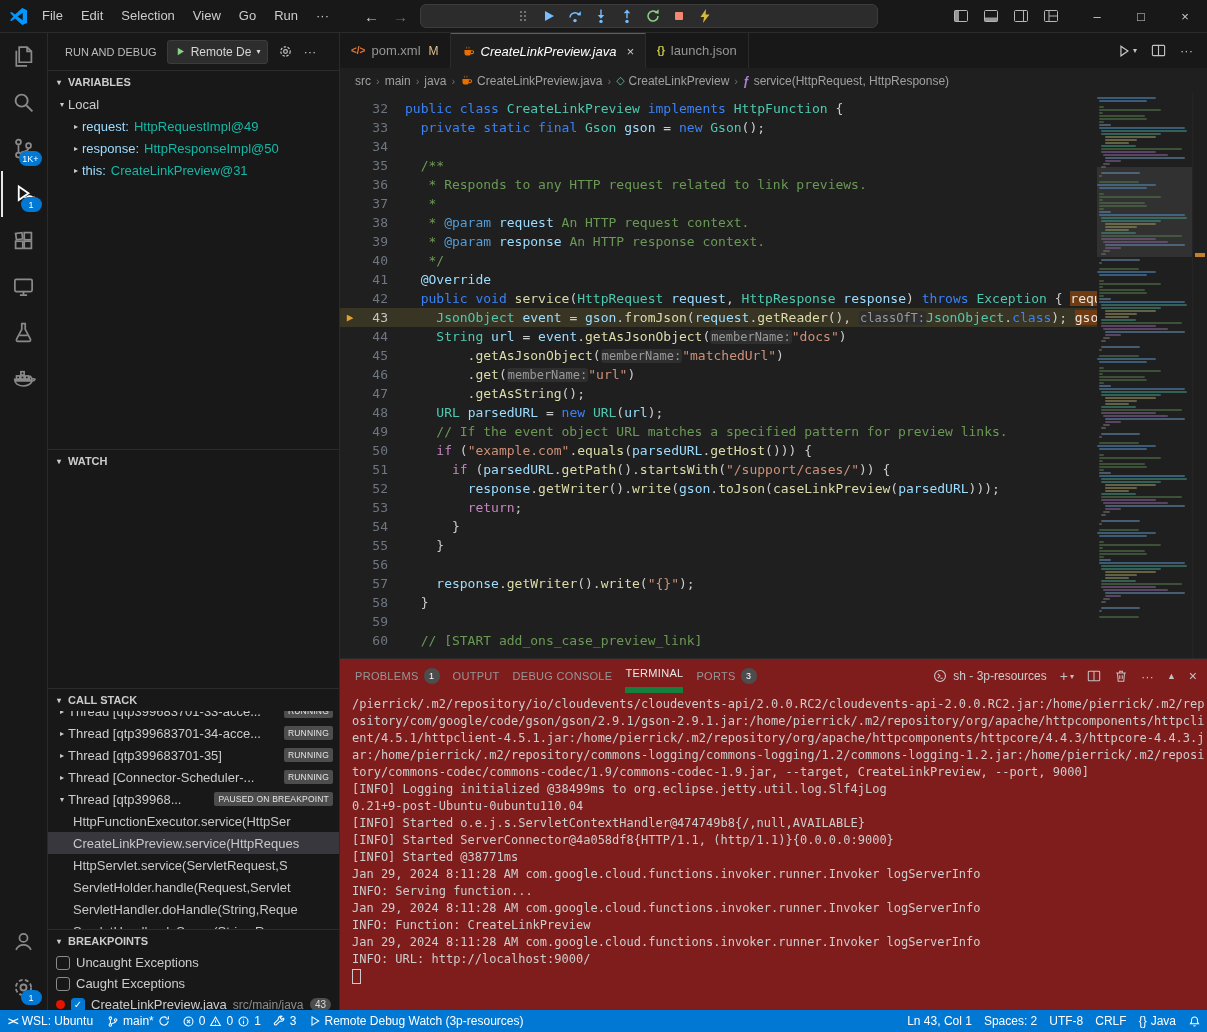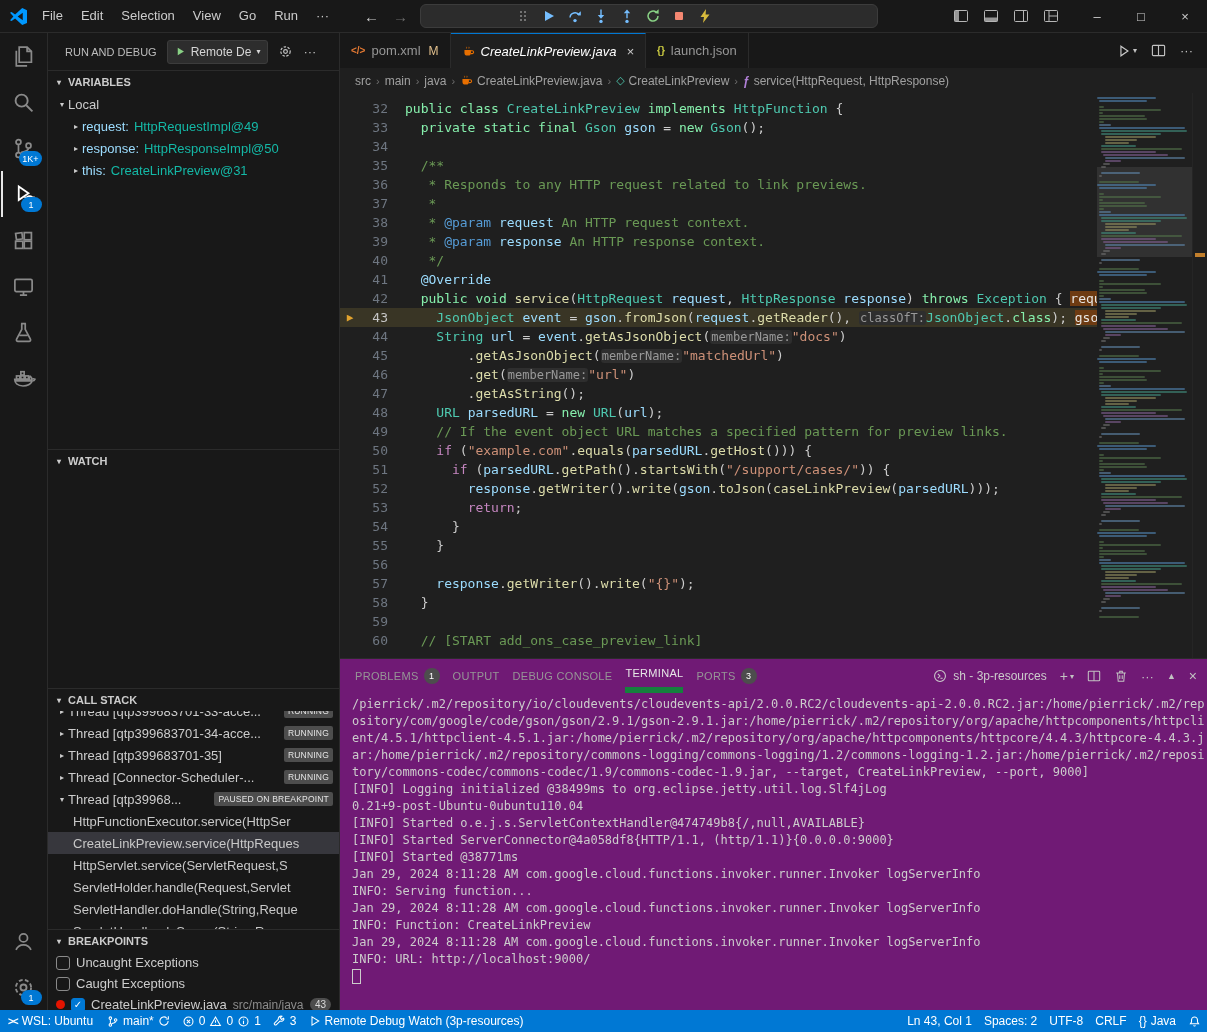--- a/index.html
+++ b/index.html
@@ -82,32 +82,32 @@
   .editor-body{position:relative;flex:1;background:#1f1f1f;overflow:hidden}
   .code-area{position:absolute;left:0;top:0;right:110px;bottom:0;overflow:hidden;padding-top:6px;
              font-family:"DejaVu Sans Mono",monospace;font-size:13px}
   .code-line{display:flex;height:19px;line-height:19px;white-space:pre}
   .code-line.cur{background:rgba(234,203,75,0.13)}
   .glyph{width:20px;flex:none;text-align:center;color:transparent;font-size:11px}
   .cur .glyph{color:#e2a32e}
   .ln{width:28px;flex:none;text-align:right;color:#6e7681;margin-right:17px}
   .cur .ln{color:#c6c6c6}
   .code-text{flex:1;overflow:hidden}
-  .tk-p{color:#cccccc}.tk-k{color:#86efac}.tk-c{color:#c586c0}.tk-t{color:#4ec9b0}.tk-f{color:#dcdcaa}
+  .tk-p{color:#cccccc}.tk-k{color:#3b82f6}.tk-c{color:#c586c0}.tk-t{color:#4ec9b0}.tk-f{color:#dcdcaa}
   .tk-s{color:#ce9178}.tk-m{color:#6a9955}.tk-v{color:#9cdcfe}.tk-g{color:#569cd6}.tk-a{color:#9cdcfe}
   .tk-h{color:#999999;background:#2e2e2e;border-radius:3px;padding:0 1px;font-size:12px}
   .tk-d{color:#e8e6e3;background:#6e3b12}
   .minimap{position:absolute;top:0;right:14px;width:96px;bottom:0;background:#1f1f1f;overflow:hidden;padding-top:4px}
   .mm-bar{height:2px;margin-bottom:1px;border-radius:1px;opacity:.65}
   .mm-gap{height:3px}
   .mm-slider{position:absolute;left:0;right:0;top:74px;height:90px;background:rgba(131,131,131,0.18)}
   .vscrollbar{position:absolute;top:0;right:0;width:14px;bottom:0;background:#1f1f1f;border-left:1px solid #252525}
   .sb-marker{position:absolute;left:2px;right:2px;top:160px;height:4px;background:#c27f2c}
   
-  .panel{height:352px;flex:none;background:#701a75;border-top:1px solid #2b2b2b;box-sizing:border-box;
+  .panel{height:352px;flex:none;background:#7f1d1d;border-top:1px solid #2b2b2b;box-sizing:border-box;
          display:flex;flex-direction:column}
   .panel-header{height:34px;flex:none;display:flex;align-items:center;padding:0 10px 0 15px}
   .ptab{margin-right:13px;height:34px;display:flex;align-items:center;gap:5px;font-size:11px;color:#969696;
         letter-spacing:.3px;box-sizing:border-box}
   .ptab.active{color:#e7e7e7;border-bottom:6px solid #15803d}
   .pbadge{background:#4d4d4d;color:#ffffff;border-radius:50%;width:16px;height:16px;font-size:9px;
           display:flex;align-items:center;justify-content:center}
   .panel-right{margin-left:auto;display:flex;align-items:center;gap:13px;color:#c2c2c2}
   .term-sel{display:flex;align-items:center;gap:6px;font-size:12px;color:#cccccc}
   .term{flex:1;overflow:hidden;padding:3px 0 0 12px;font-family:"DejaVu Sans Mono",monospace;

